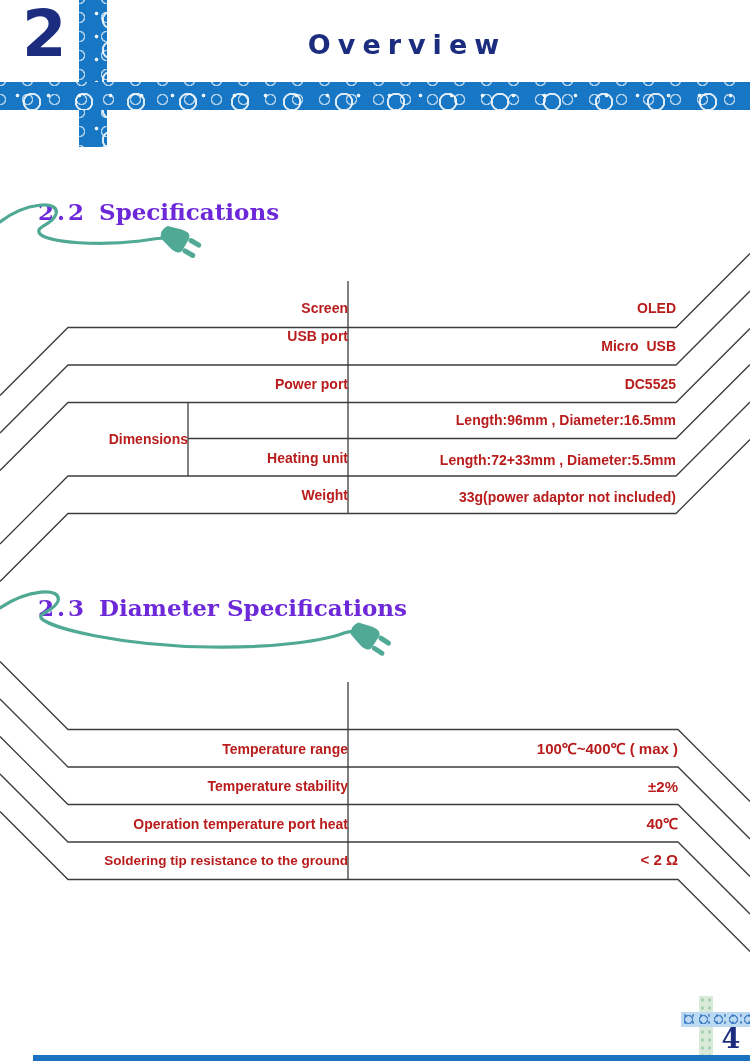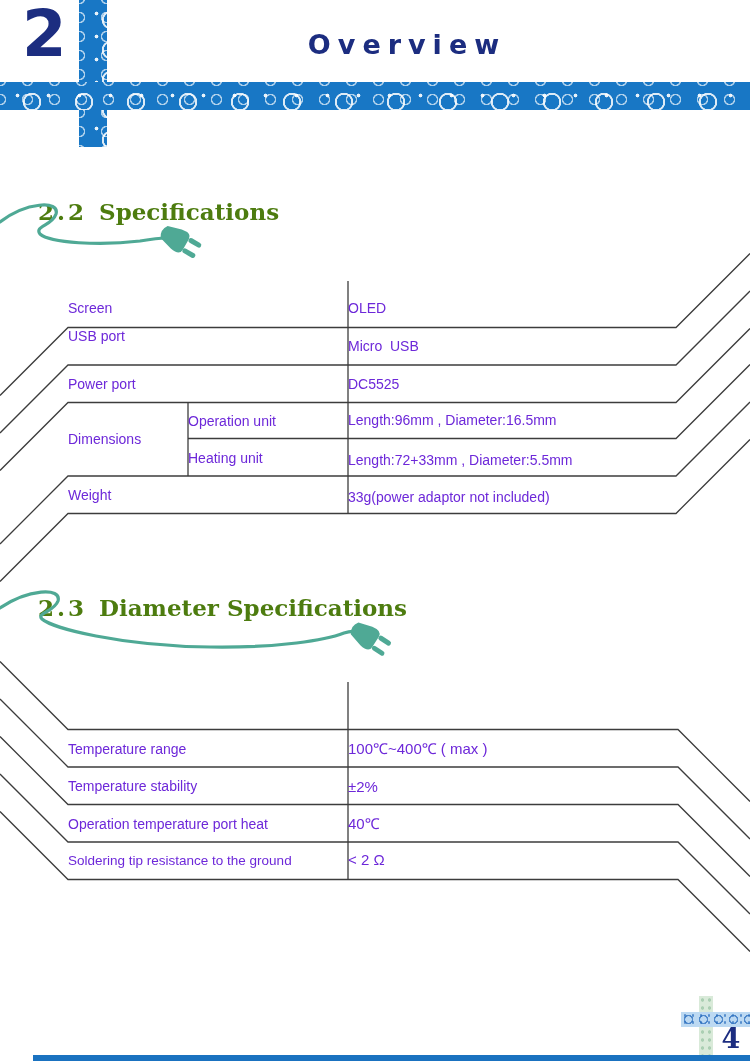--- a/index.html
+++ b/index.html
@@ -18,33 +18,33 @@
   }
   .h-band{position:absolute;left:0;top:82px;width:750px;height:28px;}
   .v-band{position:absolute;left:79px;top:0;width:28px;height:147px;}
   .chapter-num{position:absolute;left:22px;top:2px;font-size:64px;font-weight:800;
         color:#1c2d80;font-family:"DejaVu Sans",sans-serif;line-height:1;}
   .header-title{position:absolute;left:287px;top:29px;width:240px;text-align:center;
         font-size:27px;font-weight:bold;letter-spacing:7px;color:#1c2d80;
         font-family:"DejaVu Sans",sans-serif;}
 
   
-  .sec-title{position:absolute;left:38px;color:#4d7c0f;
+  .sec-title{position:absolute;left:38px;color:#6d28d9;
         font-family:"DejaVu Serif","Liberation Serif",serif;font-weight:600;font-size:23px;}
   .sec-title .num{letter-spacing:3px;margin-right:12px;}
   .title-22{top:198px;}
   .title-23{top:594px;}
   .cable-svg{position:absolute;pointer-events:none;}
   .cable-22{left:0;top:196px;}
   .cable-23{left:0;top:585px;}
 
   
   .lines-svg{position:absolute;left:0;top:0;pointer-events:none;}
-  .cell{position:absolute;display:flex;align-items:center;justify-content:flex-start;
-        font-size:14px;color:#6d28d9;}
+  .cell{position:absolute;display:flex;align-items:center;justify-content:flex-end;
+        font-size:14px;color:#b91c1c;font-weight:bold;}
   .cell span{white-space:pre;}
   .val2{font-size:15px;}
   .small{font-size:13.5px;}
 
   
   .f-vband{position:absolute;left:699px;top:996px;width:14px;height:65px;
     background-color:#d9ead9;
     background-image:radial-gradient(circle, rgba(160,200,170,.8) 1.4px, rgba(0,0,0,0) 2px);
     background-size:7px 8px;}
   .f-hband{position:absolute;left:681px;top:1012px;width:69px;height:15px;
@@ -131,23 +131,20 @@
       <span>Power port</span>
     </div>
   <div class="cell" style="left:348px;top:365px;width:328px;height:37px">
       <span>DC5525</span>
     </div>
 
   <div class="cell" style="left:68px;top:402px;width:120px;height:74px">
       <span>Dimensions</span>
     </div>
 
-  <div class="cell" style="left:188px;top:402px;width:160px;height:37px">
-      <span>Operation unit</span>
-    </div>
   <div class="cell" style="left:348px;top:401px;width:328px;height:37px">
       <span>Length:96mm , Diameter:16.5mm</span>
     </div>
 
   <div class="cell" style="left:188px;top:439px;width:160px;height:37px">
       <span>Heating unit</span>
     </div>
   <div class="cell" style="left:348px;top:441px;width:328px;height:37px">
       <span>Length:72+33mm , Diameter:5.5mm</span>
     </div>

